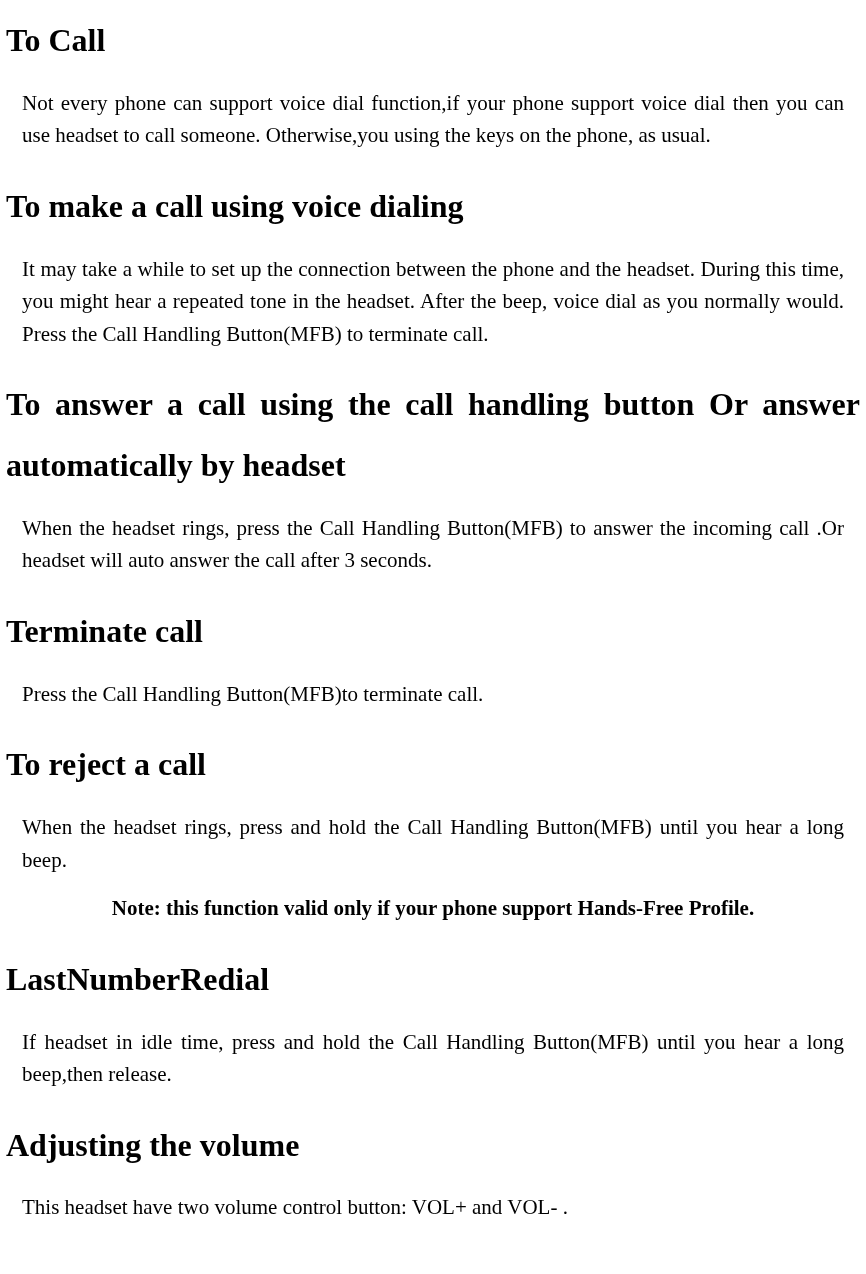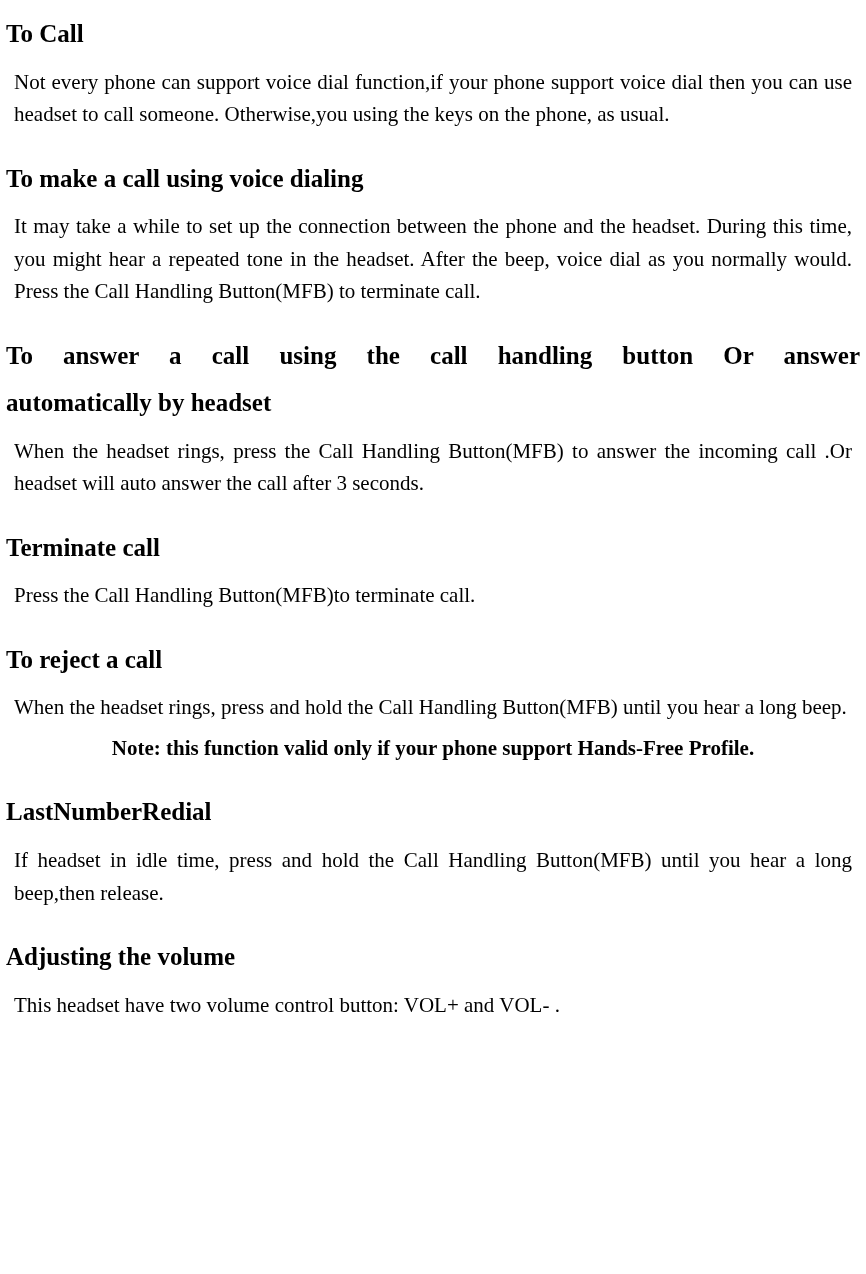--- a/index.html
+++ b/index.html
@@ -14,34 +14,34 @@
     font-size: 21px;
     line-height: 1.55;
     padding: 10px 6px 40px 6px;
     box-sizing: border-box;
   }
   .section {
     margin-bottom: 24px;
   }
   .heading {
     font-weight: bold;
-    font-size: 25px;
+    font-size: 32px;
     line-height: 1.9;
     text-align: justify;
     text-justify: inter-word;
   }
   .heading.justify-last {
     text-align-last: justify;
   }
   .body-text {
     text-align: justify;
     text-justify: inter-word;
   }
   .body-text p {
-    margin: 8px;
+    margin: 16px;
   }
   .note {
     font-weight: bold;
     text-align: center;
   }
 </style>
 </head>
 <body>
 
 <div class="section">

